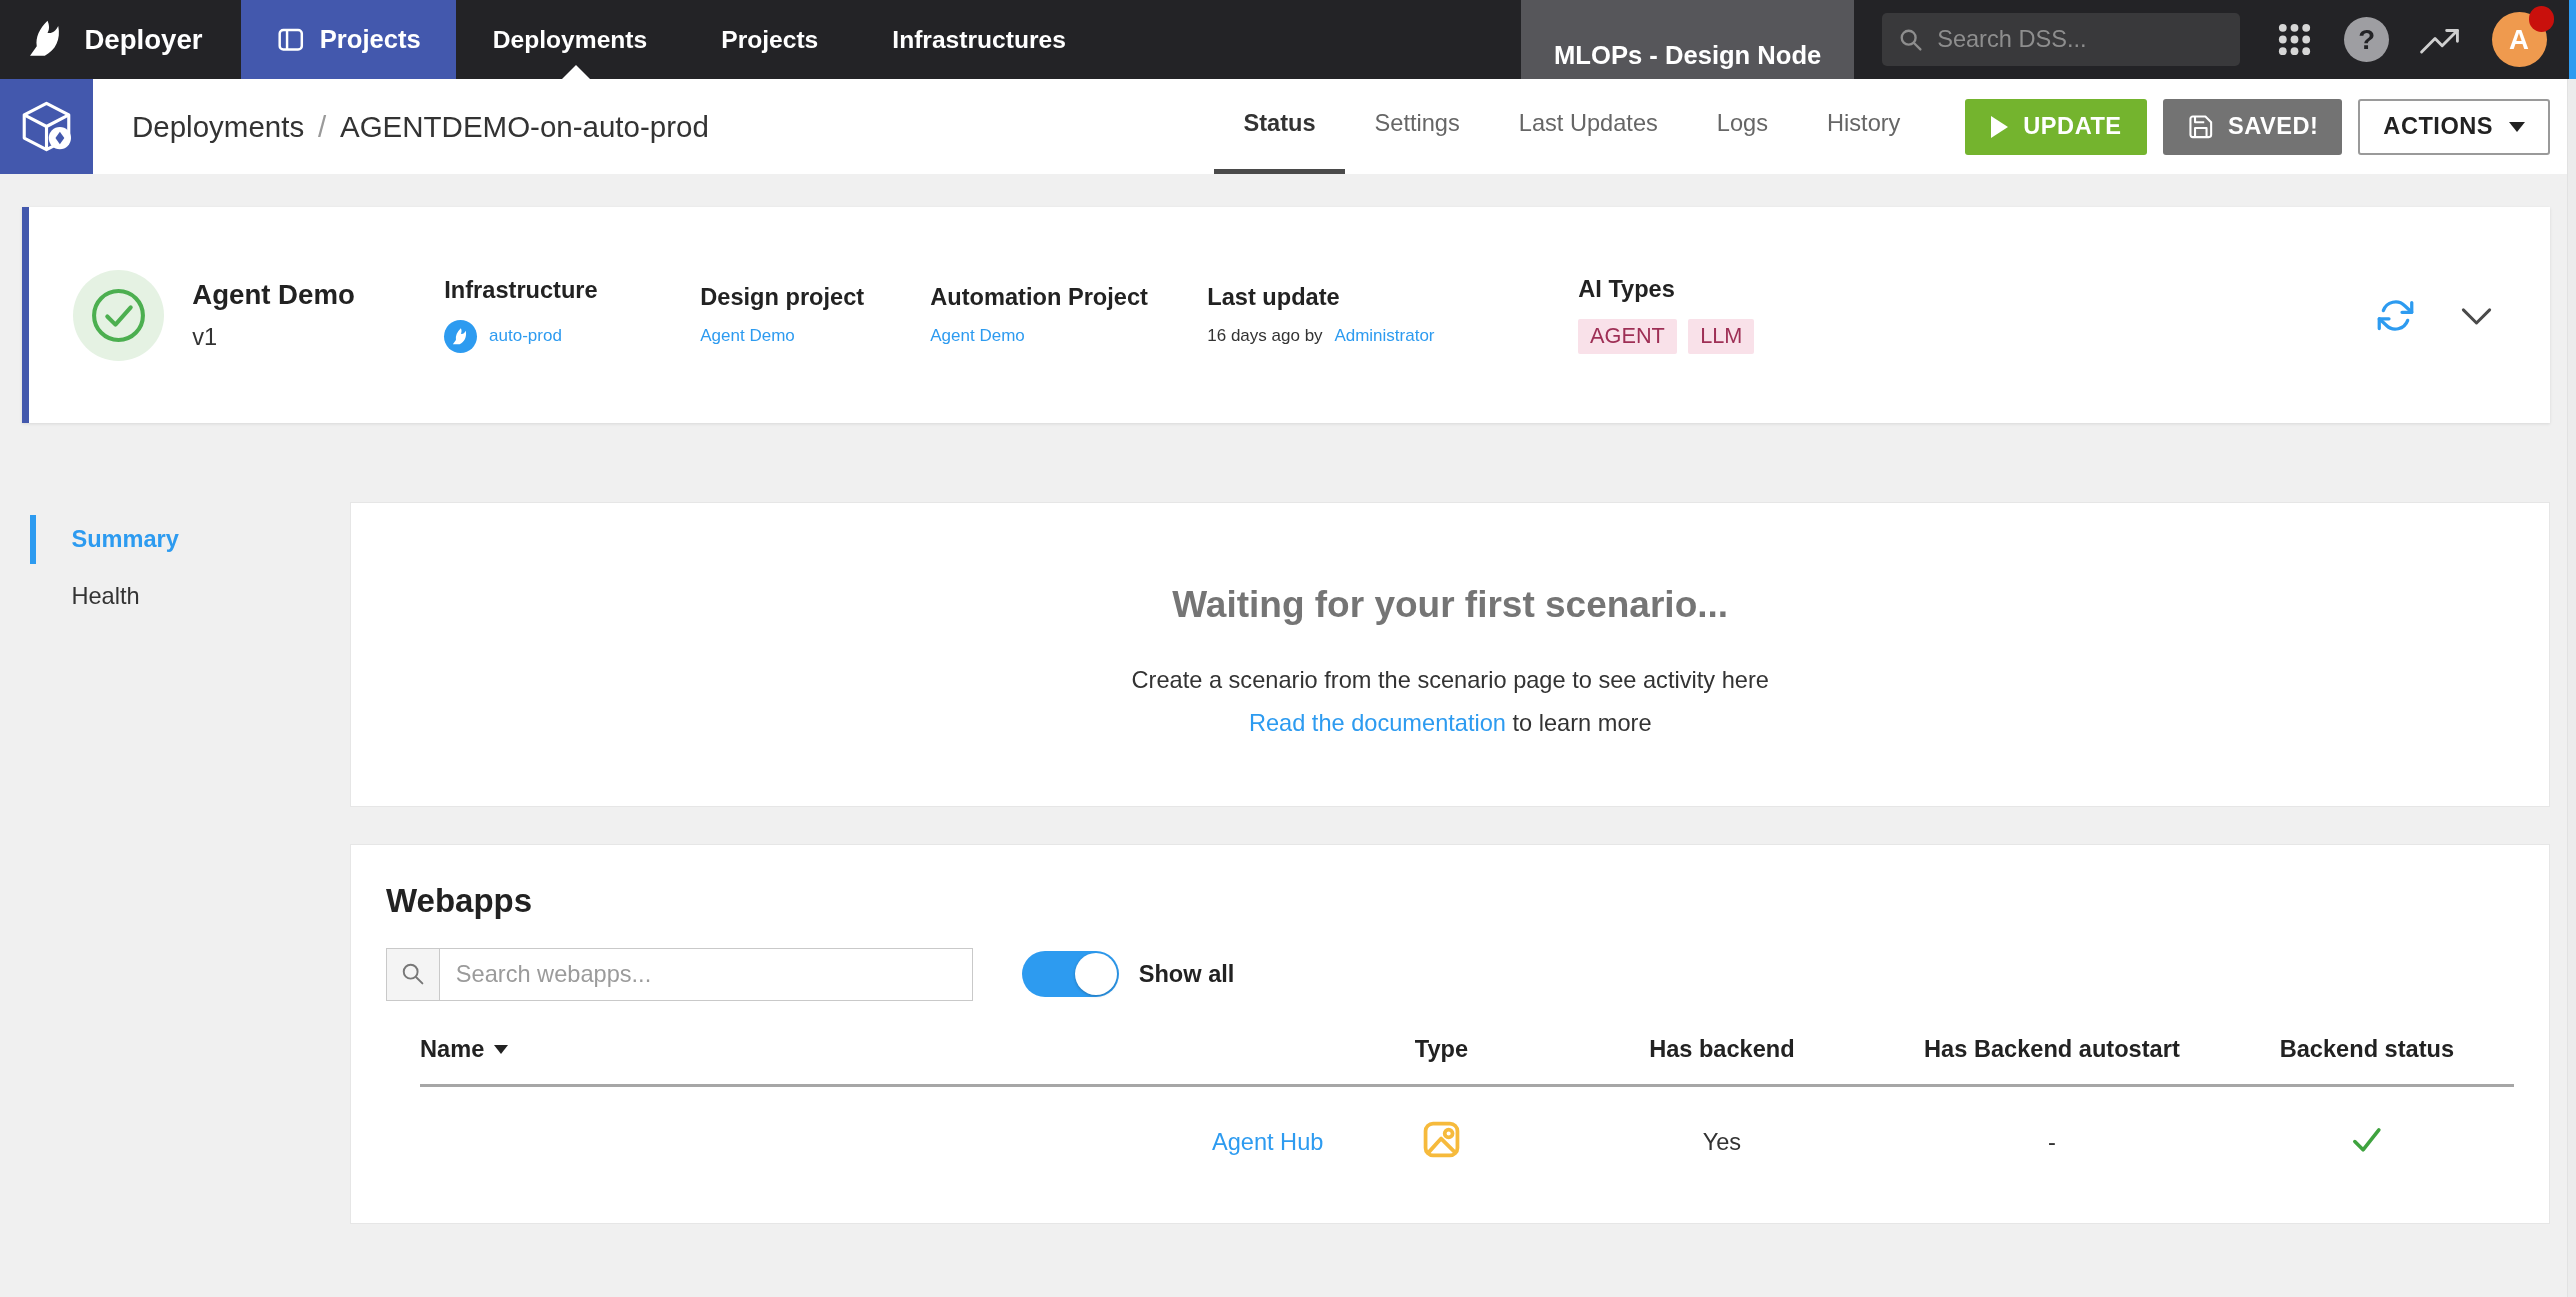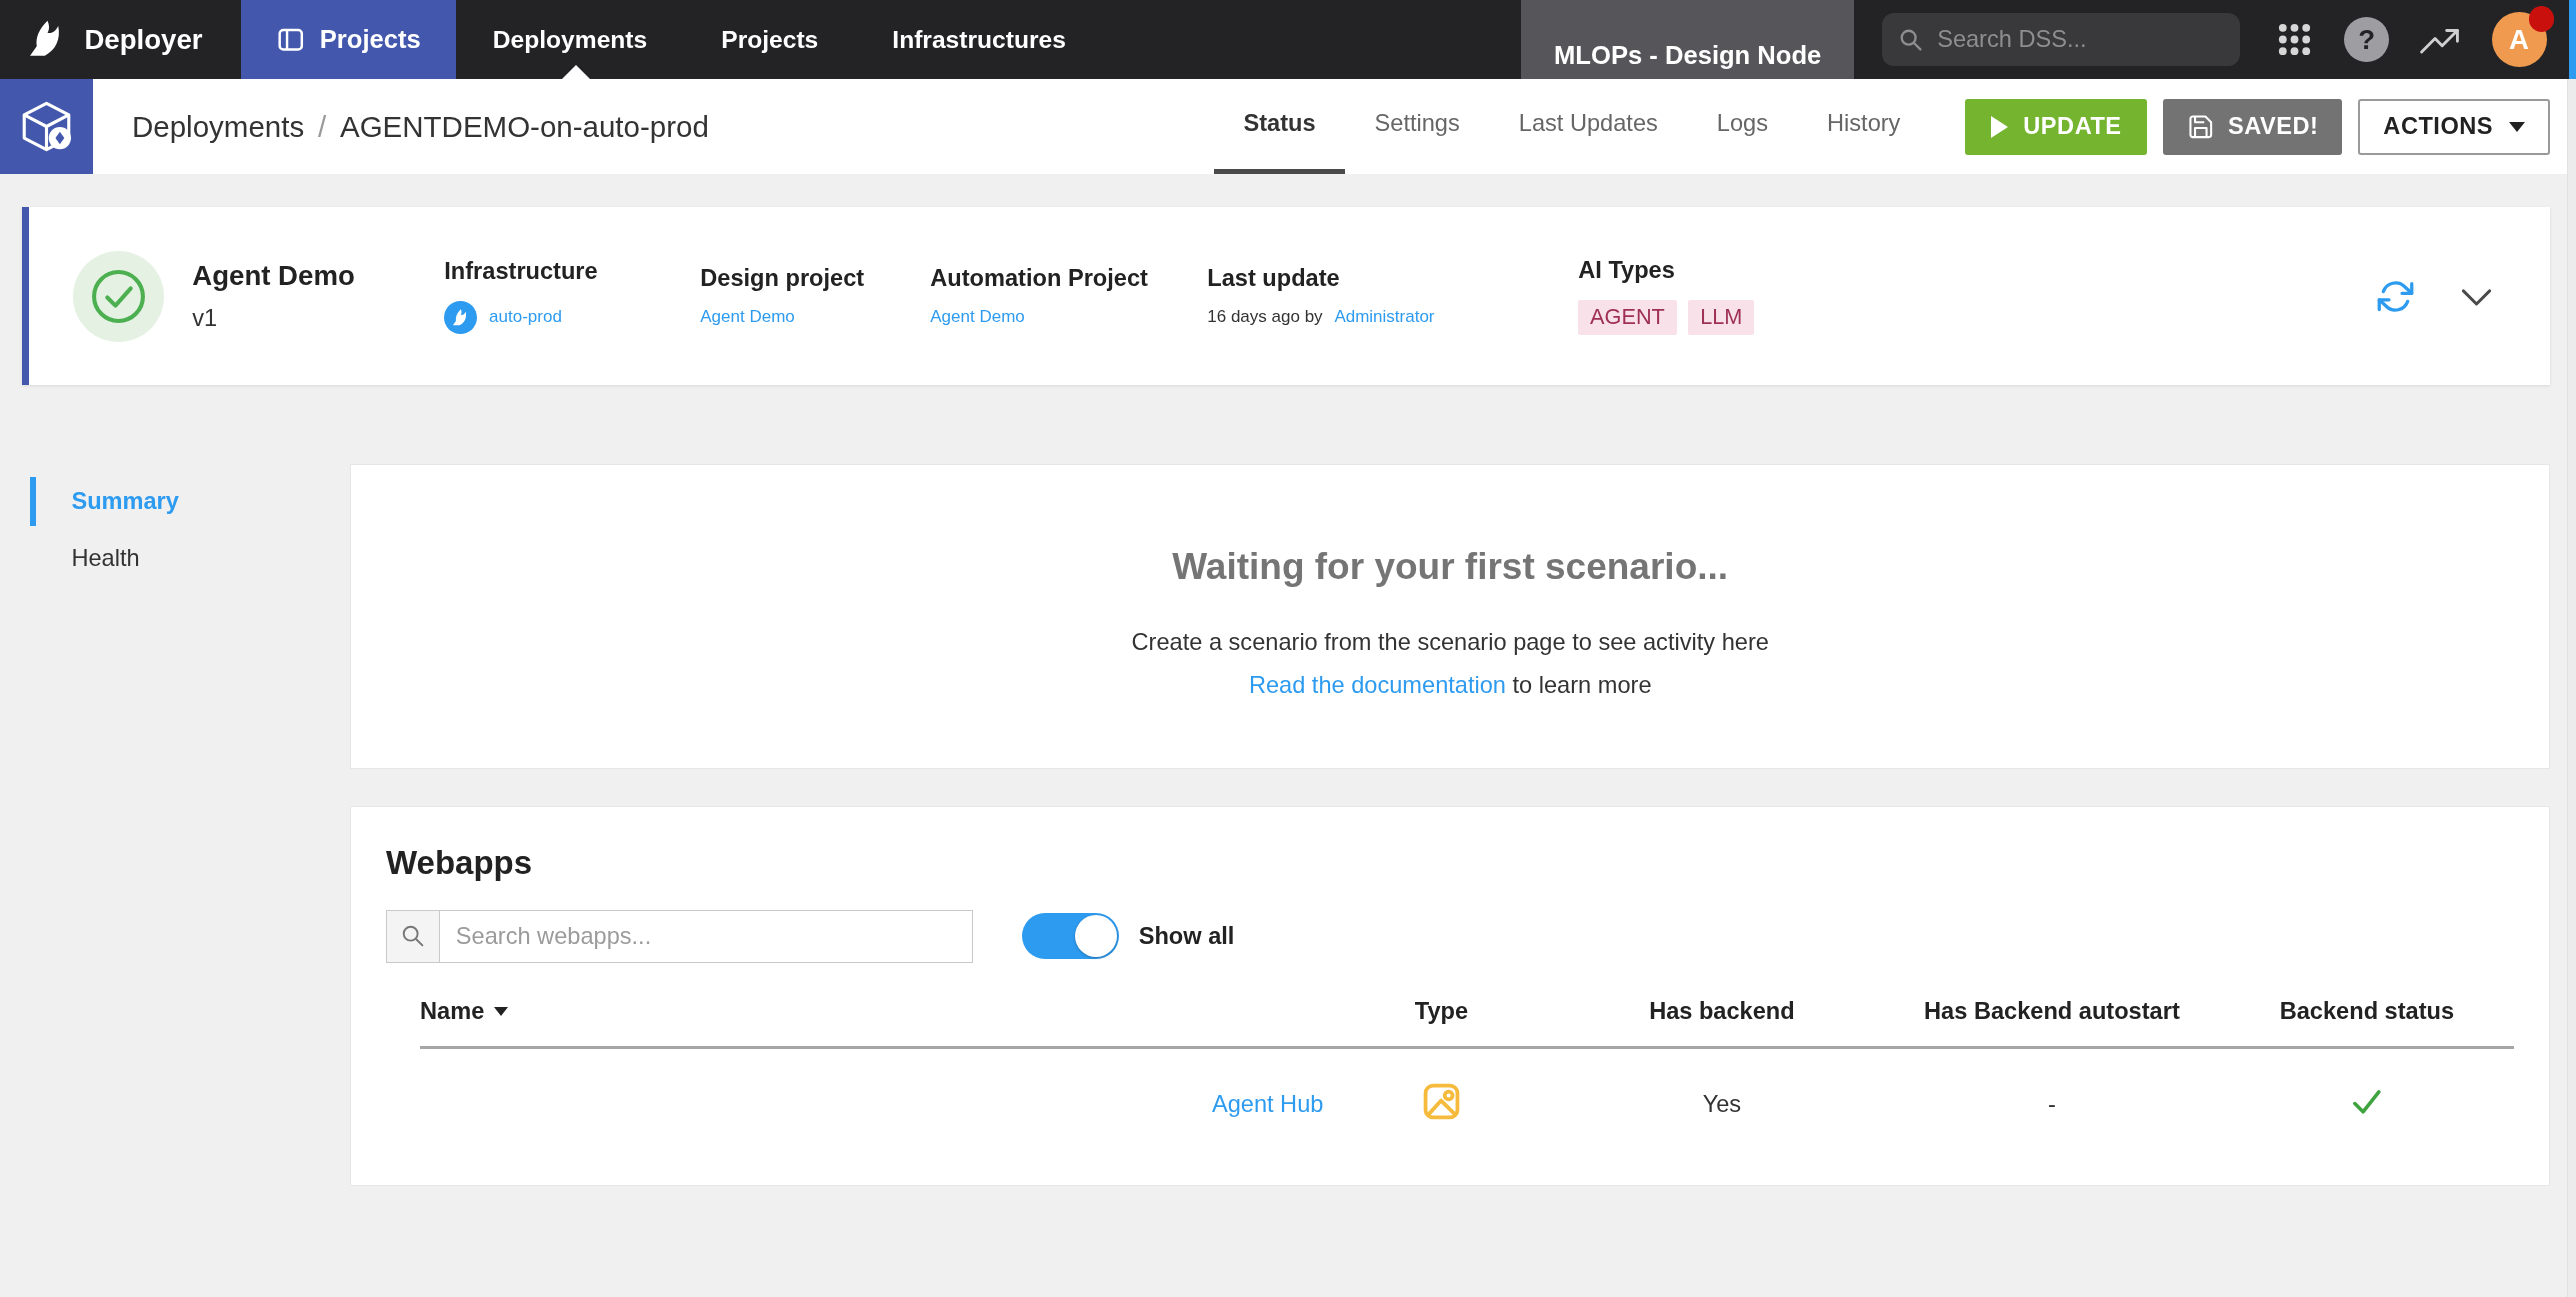--- a/index.html
+++ b/index.html
@@ -12,21 +12,21 @@
   .brand svg { width:43px; height:43px; }
   .brand-name { color:#fff; font-size:27.6px; font-weight:700; margin-left:15.8px; }
   .nav-tab { margin-left:39px; height:79px; padding:0 35px; background:#4358AD; display:flex; align-items:center; gap:13.8px; cursor:pointer; }
   .nav-tab span { color:#fff; font-size:25.6px; font-weight:700; }
   .nav-items { display:flex; height:79px; }
   .nav-item { color:#fff; font-size:24.6px; font-weight:700; line-height:79px; padding:0 37px; cursor:pointer; }
   .active-caret { position:absolute; bottom:0; left:576px; transform:translateX(-50%); width:0; height:0;
                   border-left:14.8px solid transparent; border-right:14.8px solid transparent; border-bottom:14.8px solid #ffffff; }
   .nav-right { margin-left:auto; display:flex; align-items:center; height:79px; }
   .node-label { background:#56565A; color:#fff; height:79px; line-height:79px; padding:16px 33px; font-size:25.6px; font-weight:700; }
-  .dss-search { display:flex; align-items:center; background:#39393B; border-radius:12px; width:358px; height:53px; margin:0 27.6px; padding:0 15.8px; }
+  .dss-search { display:flex; align-items:center; background:#39393B; border-radius:5px; width:358px; height:53px; margin:0 27.6px; padding:0 15.8px; }
   .dss-search input { background:transparent; border:none; outline:none; color:#cfcfcf; font-size:23.6px; margin-left:13.8px; width:276px; font-family:"Liberation Sans",sans-serif; }
   .dss-search input::placeholder { color:#8E8E8E; }
   .nav-icon-btn { width:53px; height:53px; display:flex; align-items:center; justify-content:center; margin-right:19.7px; cursor:pointer; }
   .help-circle { width:45px; height:45px; border-radius:50%; background:#9E9EA2; color:#232326; font-size:27.6px; font-weight:700; display:flex; align-items:center; justify-content:center; }
   .avatar-wrap { position:relative; margin:0 29.5px 0 5.9px; cursor:pointer; }
   .avatar { width:55px; height:55px; border-radius:50%; background:#EF9A4E; color:#fff; font-size:27.6px; font-weight:700; display:flex; align-items:center; justify-content:center; }
   .notif-dot { position:absolute; top:-5.9px; right:-7.9px; width:25.6px; height:25.6px; border-radius:50%; background:#C9100C; }
   .edge-sliver { position:absolute; top:0; right:0; width:6.9px; height:79px; background:#2D9BF0; }
 
   
@@ -39,21 +39,21 @@
   .header-tab.active { color:#333; font-weight:700; border-bottom-color:#4a4a4a; }
   .header-actions { display:flex; align-items:center; gap:15.8px; margin-left:35px; margin-right:25.6px; }
   .btn { height:56px; display:flex; align-items:center; justify-content:center; font-size:23.6px; font-weight:700; border-radius:3px; cursor:pointer; letter-spacing:0.5px; }
   .btn-update { background:#74B42E; color:#fff; padding:0 25.6px; gap:15.8px; }
   .play-tri { width:0; height:0; border-top:11.8px solid transparent; border-bottom:11.8px solid transparent; border-left:17.7px solid #fff; }
   .btn-saved { background:#737373; color:#fff; padding:0 23.6px; gap:13.8px; }
   .btn-actions { background:#fff; color:#222; border:2px solid #9A9A9A; padding:0 23.6px; gap:15.8px; }
   .caret-down { width:0; height:0; border-left:8.9px solid transparent; border-right:8.9px solid transparent; border-top:10.8px solid #222; }
 
   
-  .deploy-card { margin:33px 25.6px 0 21.7px; height:178px; background:#fff; border-left:7.9px solid #4358AD;
+  .deploy-card { margin:33px 25.6px 0 21.7px; height:216px; background:#fff; border-left:7.9px solid #4358AD;
                  box-shadow:0 1px 3px rgba(0,0,0,.10); display:flex; align-items:center; }
   .status-circle { flex:none; width:91px; height:91px; border-radius:50%; background:#E5F2E3; margin-left:44px; display:flex; align-items:center; justify-content:center; }
   .dc-title-col { margin-left:28.6px; width:252px; }
   .dc-title { font-size:27.6px; font-weight:700; color:#222; }
   .dc-version { font-size:23.6px; color:#333; margin-top:13.8px; }
   .dc-col { flex:none; }
   .dc-col.w-infra { width:256px; } .dc-col.w-design { width:230px; } .dc-col.w-auto { width:277px; } .dc-col.w-update { width:371px; }
   .dc-label { font-size:23.6px; font-weight:700; color:#222; margin-bottom:15.8px; white-space:nowrap; }
   .dc-value { font-size:17px; color:#333; display:flex; align-items:center; gap:11.8px; white-space:nowrap; }
   a.lnk, .lnk { color:#2D9BF0; text-decoration:none; cursor:pointer; }

